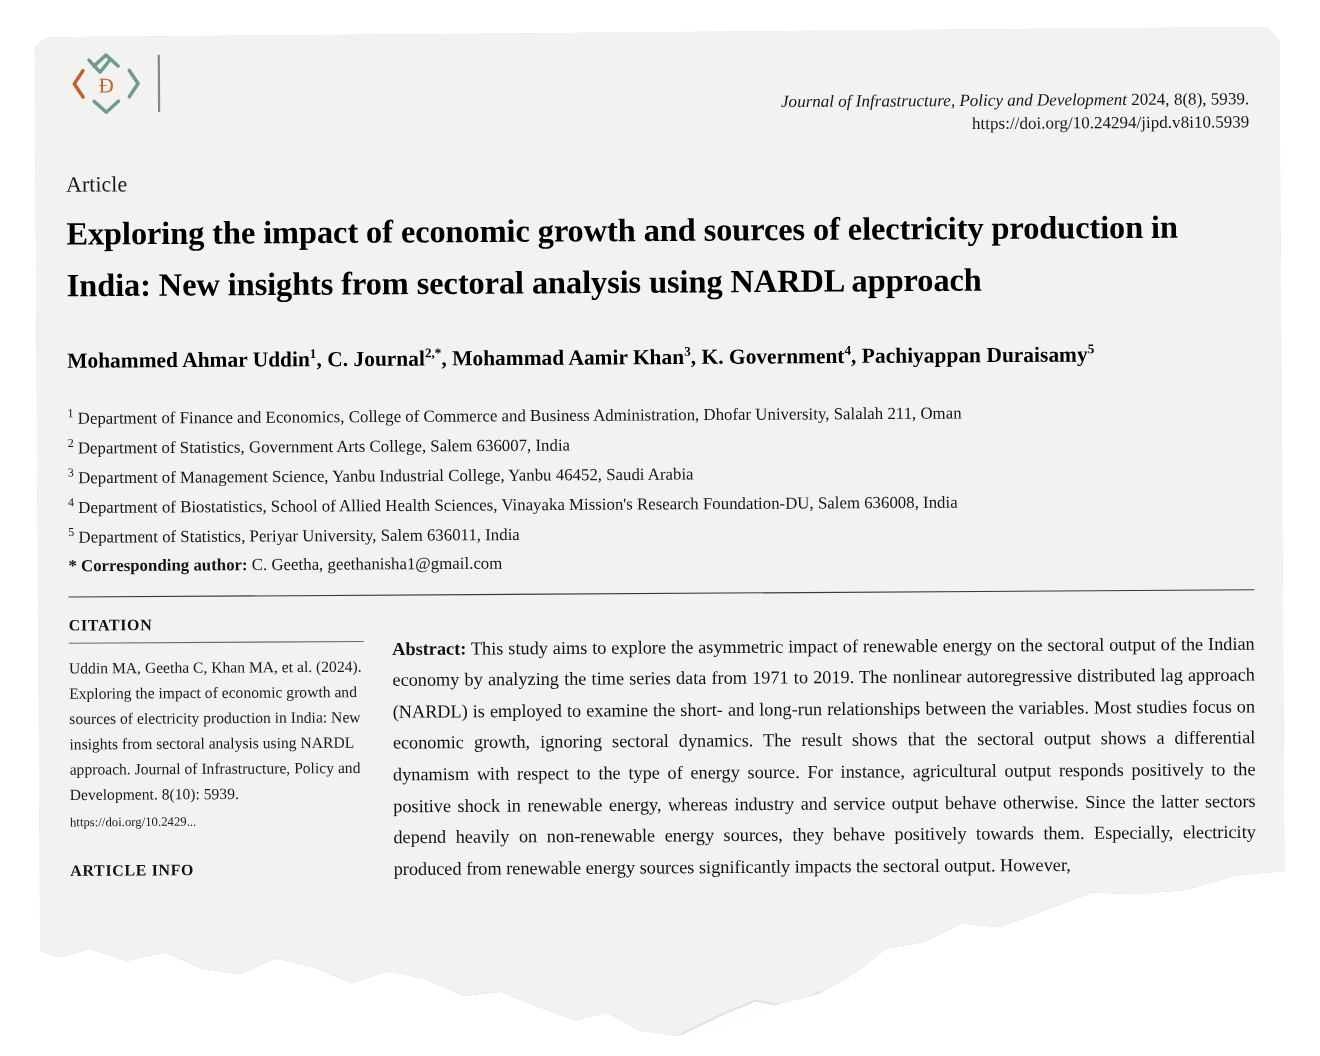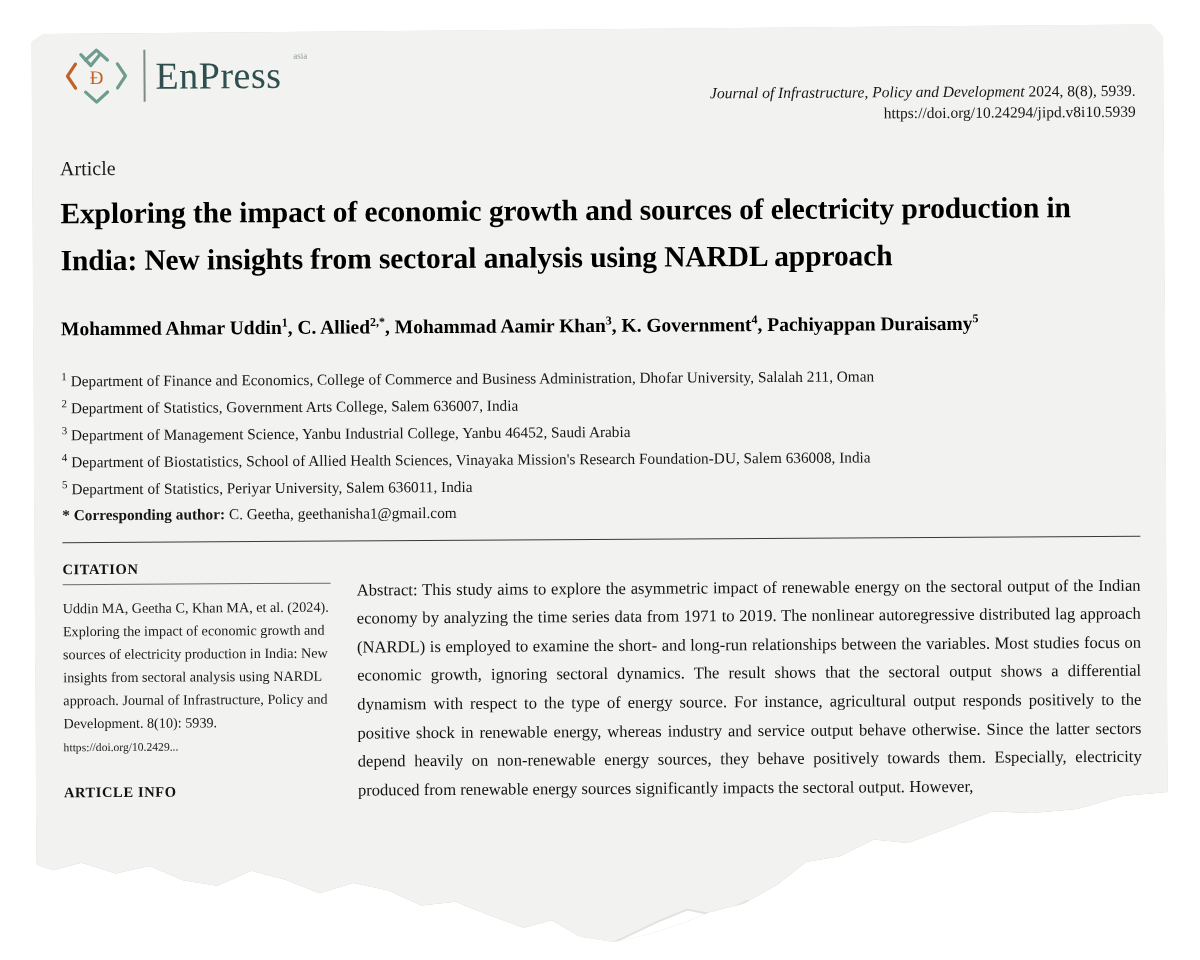--- a/index.html
+++ b/index.html
@@ -217,21 +217,21 @@
     font-weight: bold;
     color: #111;
   }
 
   .abstract {
     font-size: 16.6px;
     line-height: 1.72;
     text-align: justify;
     color: #121212;
   }
-  .abstract b { font-weight: normal; }
+  .abstract b { font-weight: bold; }
 </style>
 </head>
 <body>
 
 <div id="stage">
   <div id="sheet-wrap">
     <div id="sheet-shadow"></div>
     <div id="sheet">
       <div class="page-inner">
 
@@ -241,41 +241,38 @@
               <svg width="74" height="62" viewBox="0 0 74 62" xmlns="http://www.w3.org/2000/svg">
                 <polyline points="37,6 26,16 37,25" fill="none" stroke="#6f9c8f" stroke-width="3.2" stroke-linecap="round" stroke-linejoin="round" transform="rotate(-90 31 15.5)"></polyline>
                 <polyline points="16,19 8,31 16,43" fill="none" stroke="#c0622a" stroke-width="3.2" stroke-linecap="round" stroke-linejoin="round"></polyline>
                 <polyline points="58,19 66,31 58,43" fill="none" stroke="#6f9c8f" stroke-width="3.2" stroke-linecap="round" stroke-linejoin="round"></polyline>
                 <polyline points="26,47 37,57 48,47" fill="none" stroke="#6f9c8f" stroke-width="3.2" stroke-linecap="round" stroke-linejoin="round"></polyline>
                 <polyline points="26,15 37,5 48,15" fill="none" stroke="#6f9c8f" stroke-width="3.2" stroke-linecap="round" stroke-linejoin="round"></polyline>
                 <text x="37" y="39" font-family="Liberation Serif, serif" font-size="19" fill="#c0622a" text-anchor="middle">Ð</text>
               </svg>
             </div>
             <div class="logo-divider"></div>
-            <div class="logo-word">
-              <span>EnPress</span><span class="sup">asia</span>
-            </div>
           </div>
 
           <div class="journal-line">
             <div>
               <span class="jtitle">Journal of Infrastructure, Policy and Development</span>
               <span>2024, 8(8), 5939.</span>
             </div>
             <div>https://doi.org/10.24294/jipd.v8i10.5939</div>
           </div>
         </div>
 
         <div class="body-pad">
 
           <div class="article-type">Article</div>
 
           <h1 class="title">Exploring the impact of economic growth and sources of electricity production in India: New insights from sectoral analysis using NARDL approach</h1>
 
-          <div class="authors"><span>Mohammed Ahmar Uddin</span><sup>1</sup>, <span>C. Allied</span><sup>2,*</sup>, <span>Mohammad Aamir Khan</span><sup>3</sup>, <span>K. Government</span><sup>4</sup>, <span>Pachiyappan Duraisamy</span><sup>5</sup></div>
+          <div class="authors"><span>Mohammed Ahmar Uddin</span><sup>1</sup>, <span>C. Journal</span><sup>2,*</sup>, <span>Mohammad Aamir Khan</span><sup>3</sup>, <span>K. Government</span><sup>4</sup>, <span>Pachiyappan Duraisamy</span><sup>5</sup></div>
 
           <div class="affils">
               <div><span class="num">1</span> Department of Finance and Economics, College of Commerce and Business Administration, Dhofar University, Salalah 211, Oman</div>
               <div><span class="num">2</span> Department of Statistics, Government Arts College, Salem 636007, India</div>
               <div><span class="num">3</span> Department of Management Science, Yanbu Industrial College, Yanbu 46452, Saudi Arabia</div>
               <div><span class="num">4</span> Department of Biostatistics, School of Allied Health Sciences, Vinayaka Mission's Research Foundation-DU, Salem 636008, India</div>
               <div><span class="num">5</span> Department of Statistics, Periyar University, Salem 636011, India</div>
               <div class="corr"><b>* Corresponding author:</b><span> C. Geetha, geethanisha1@gmail.com</span></div>
             </div>
 

